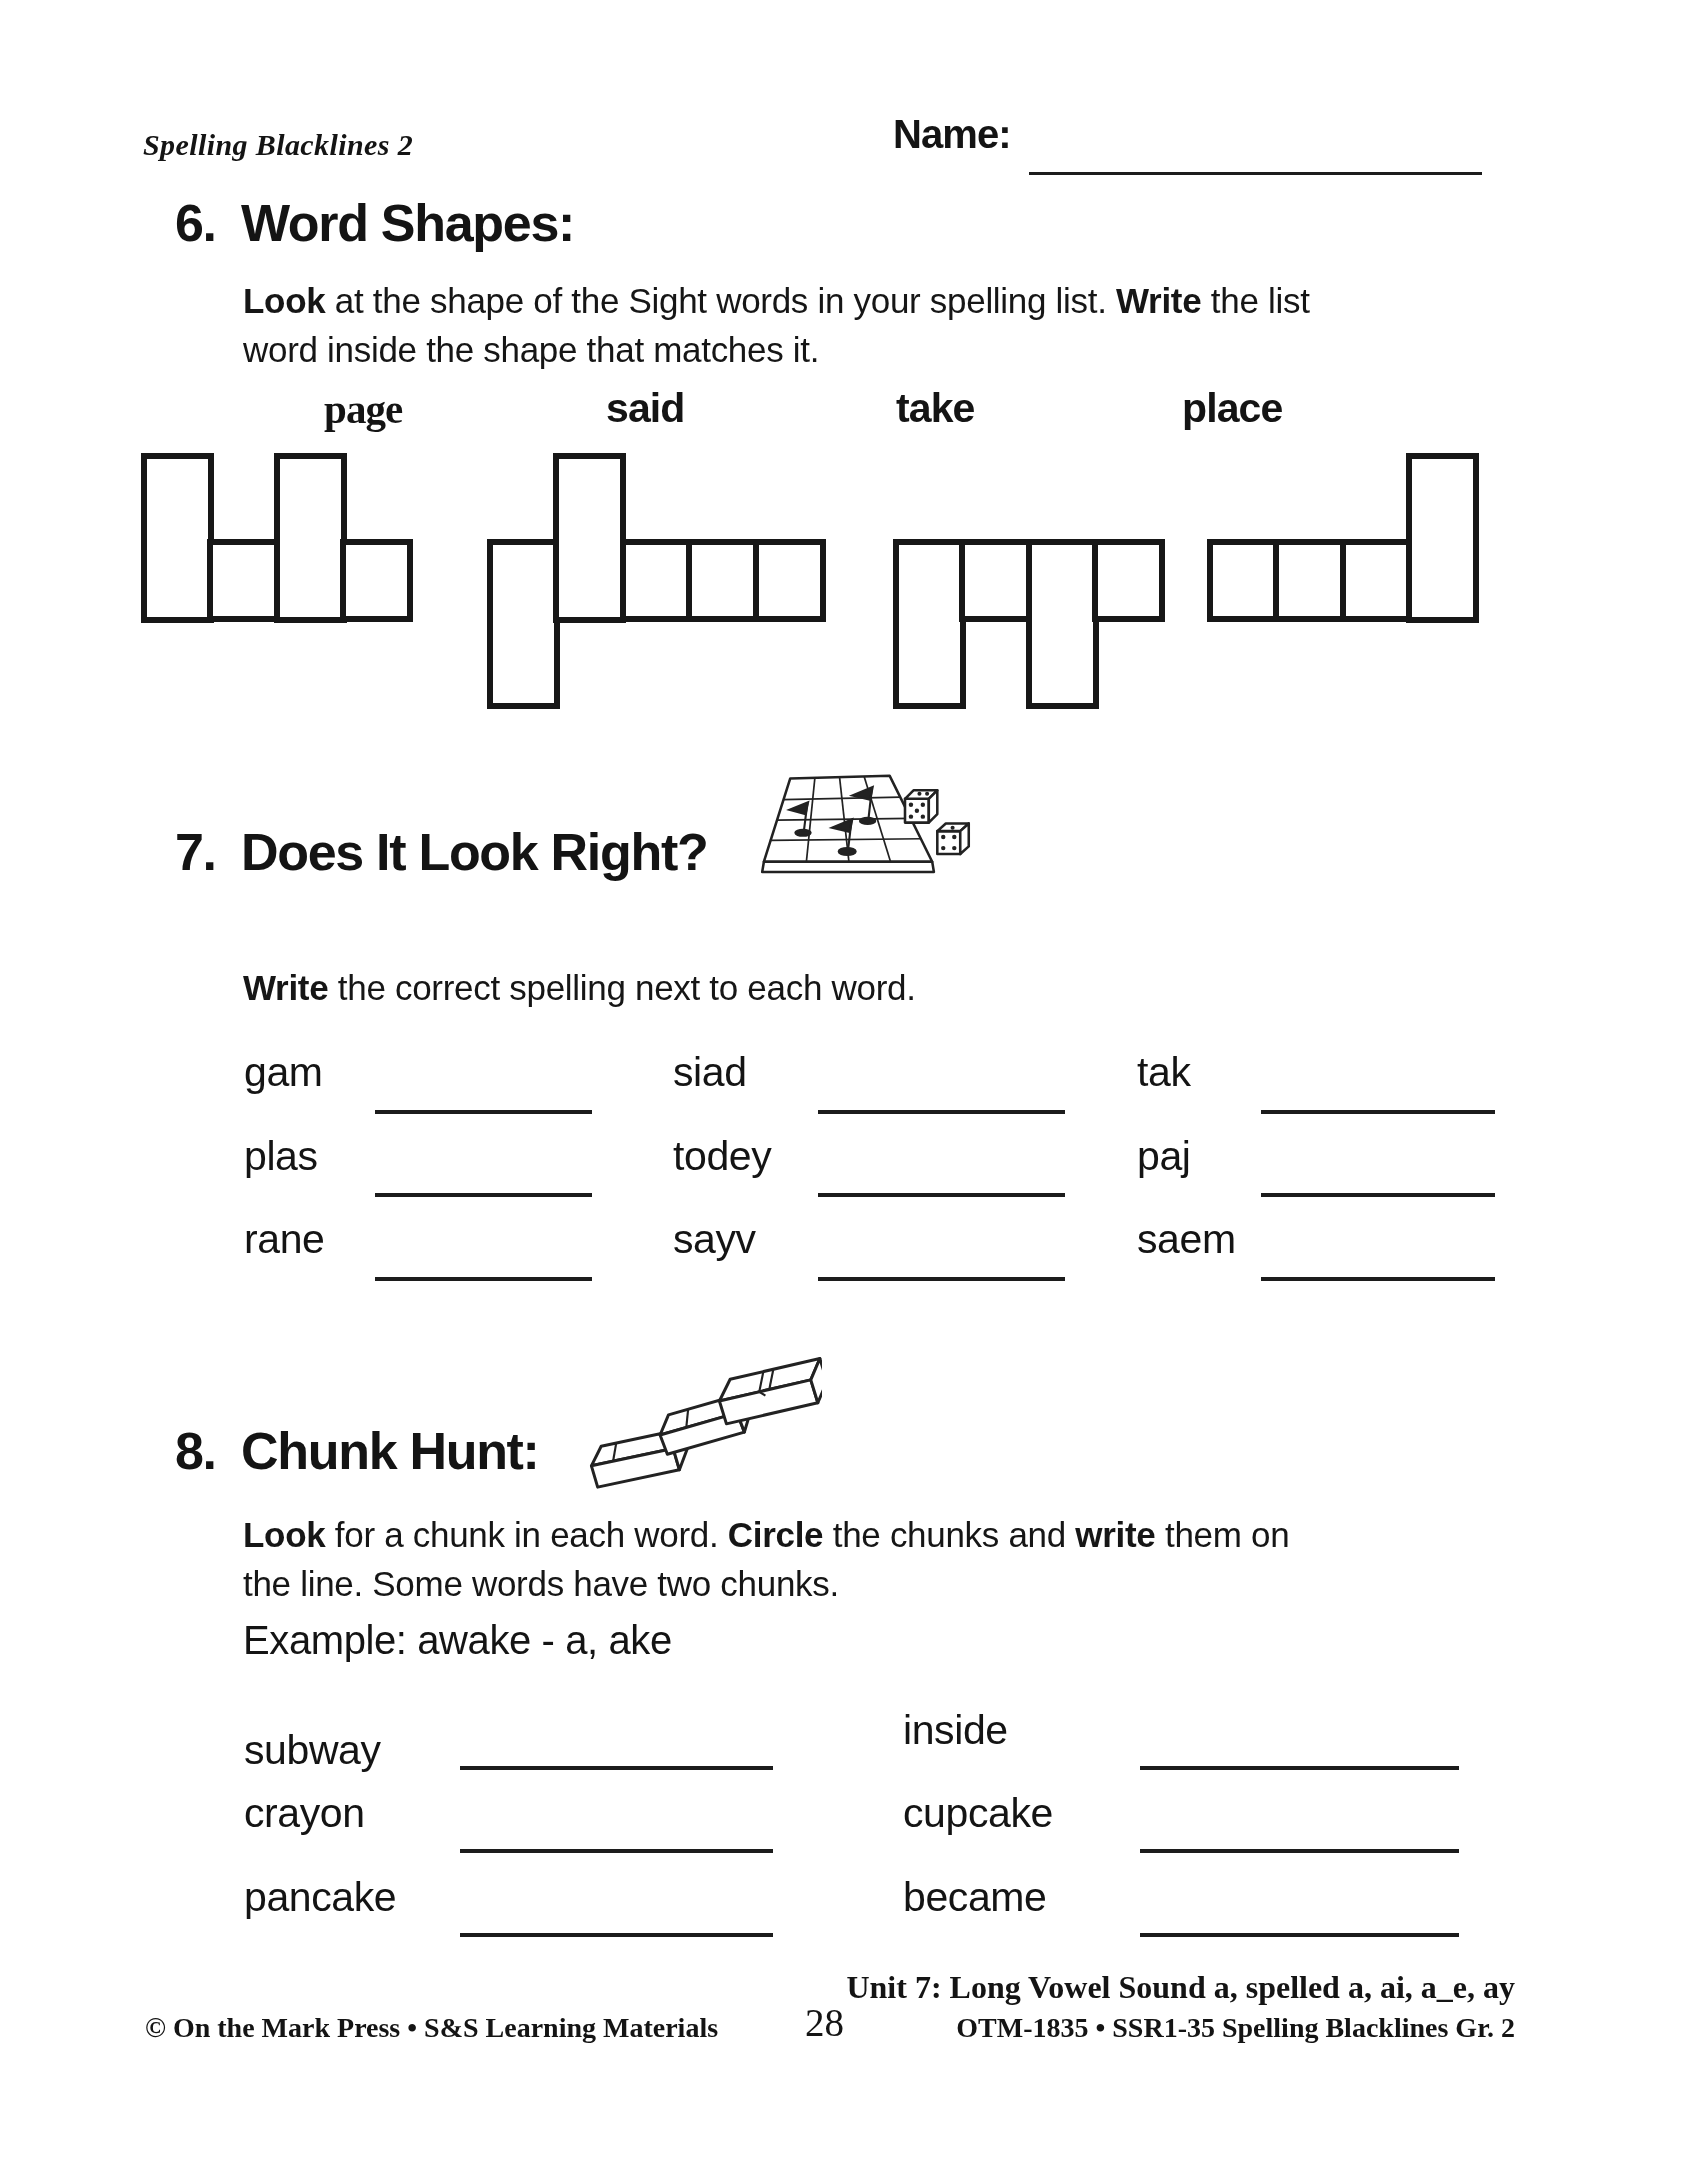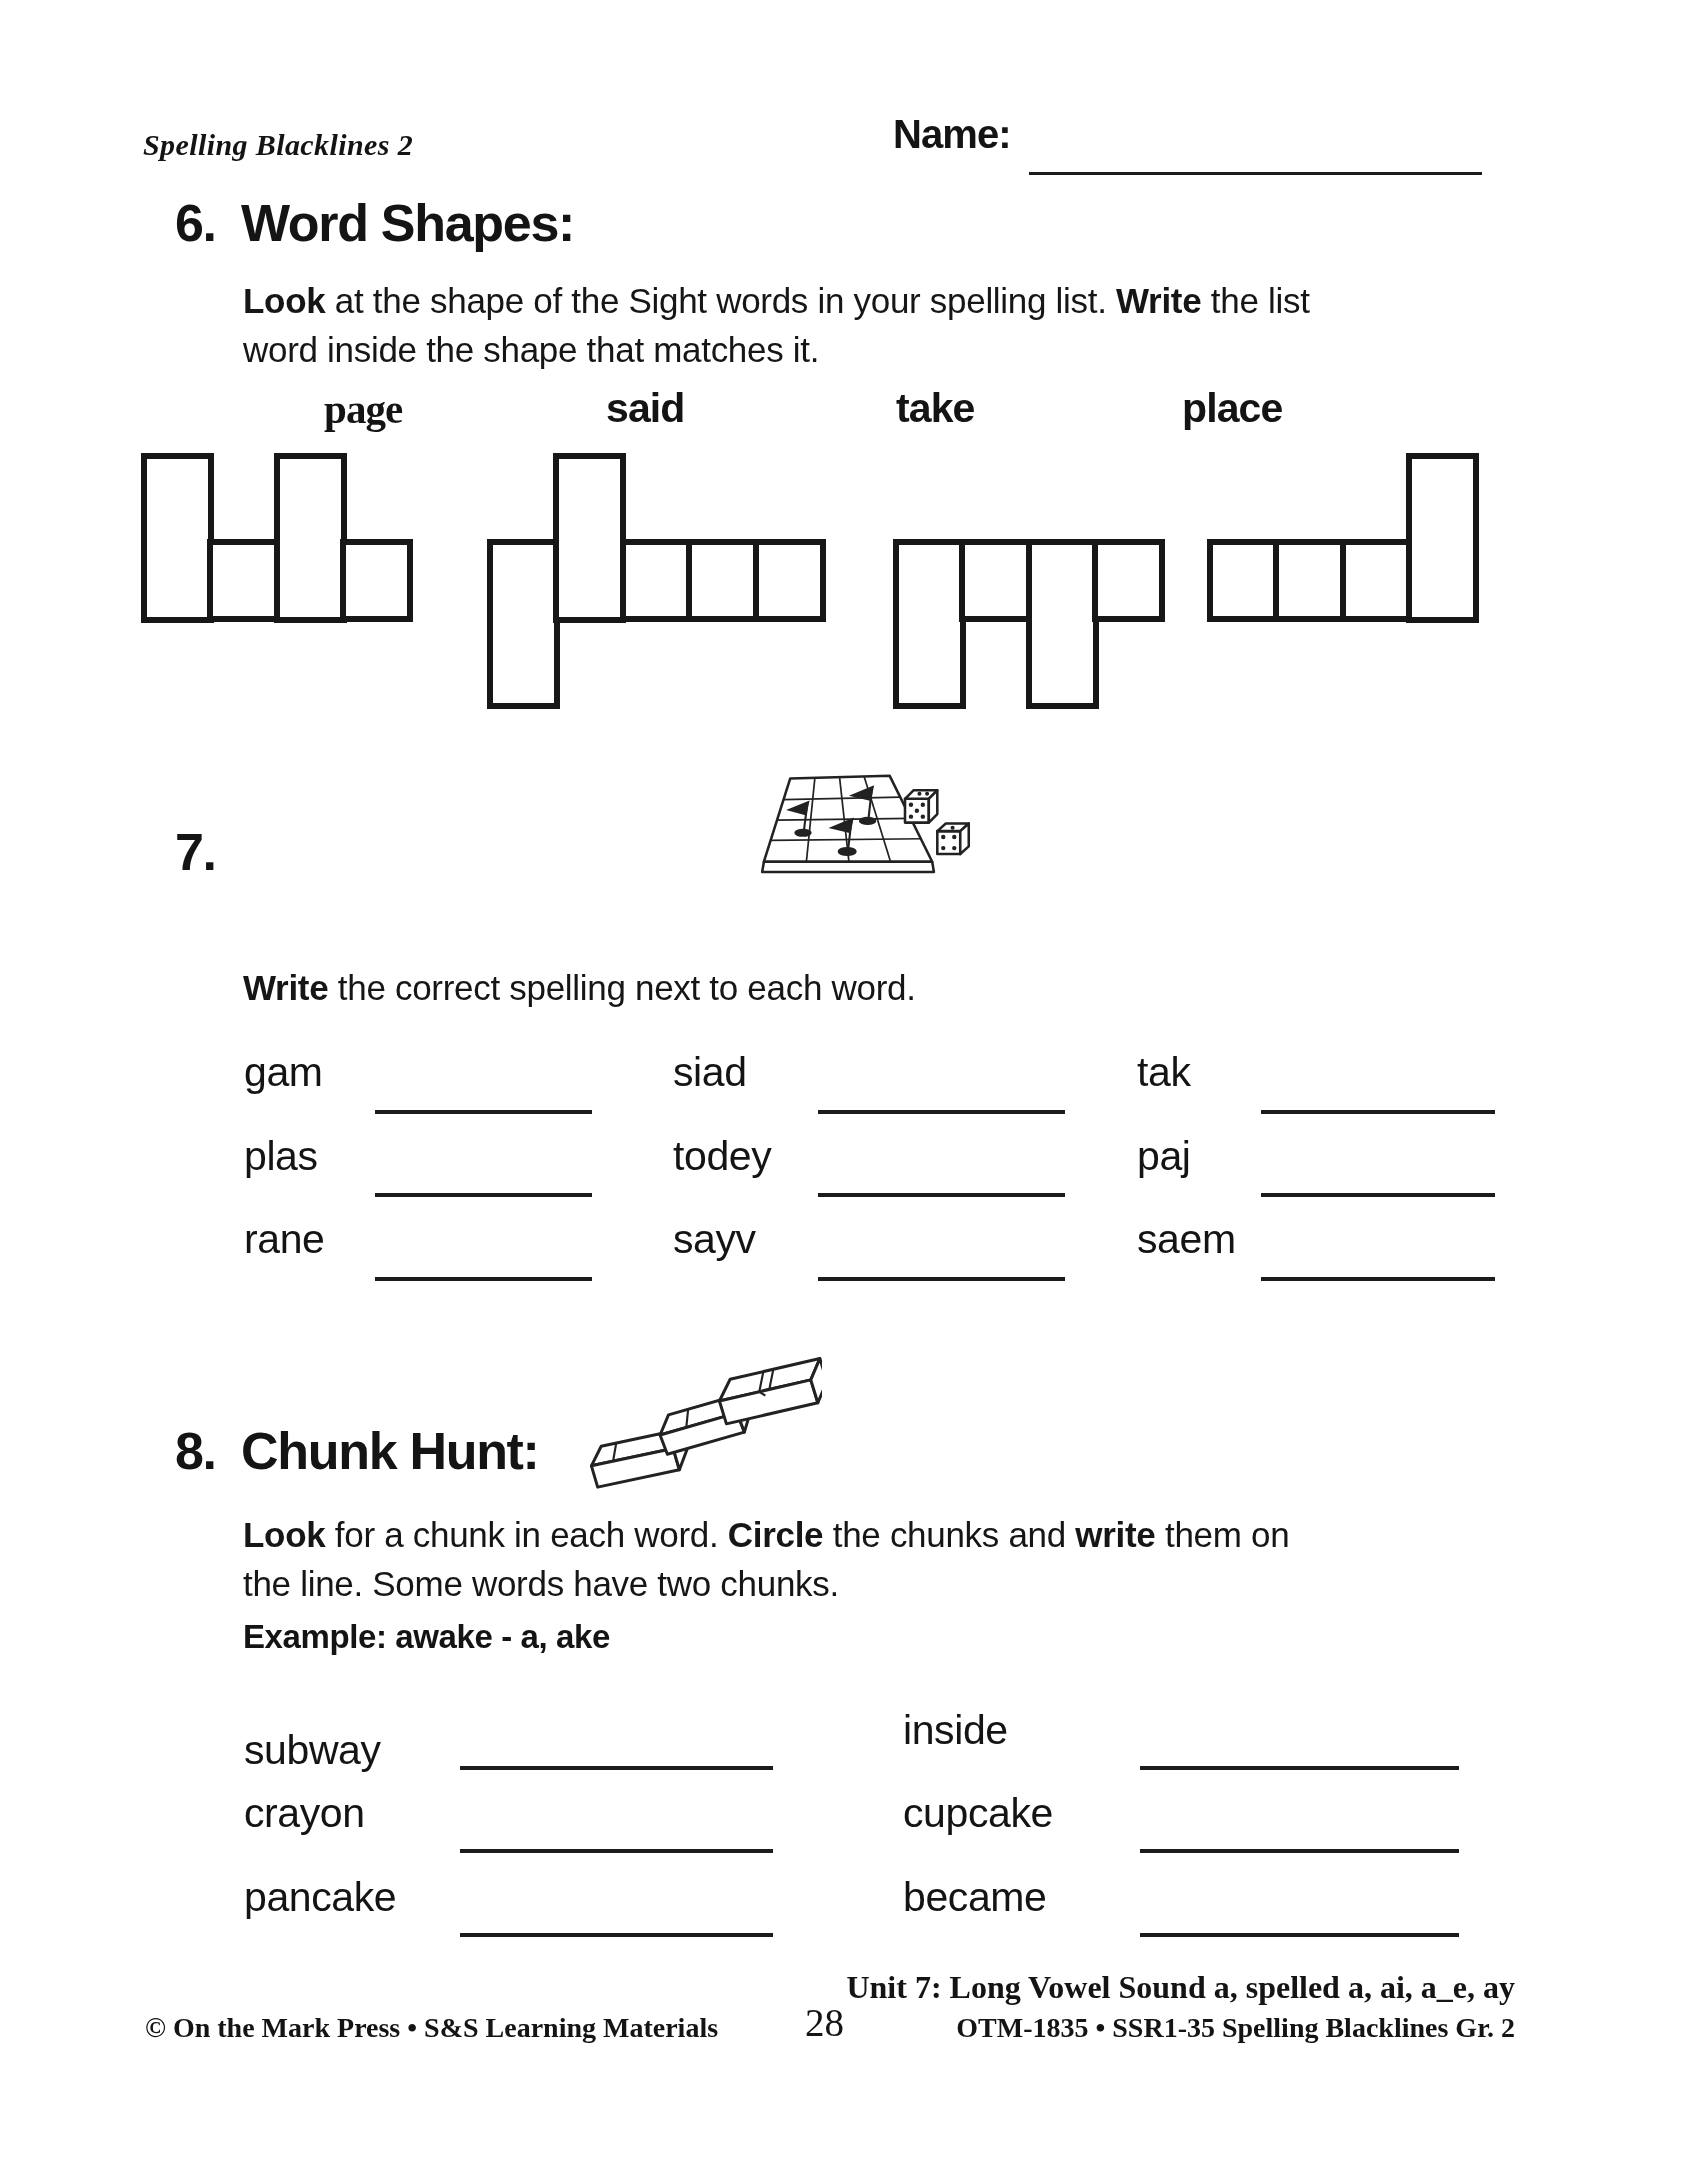--- a/index.html
+++ b/index.html
@@ -7,21 +7,21 @@
           font-family:"Liberation Sans",sans-serif;color:#141414;}
   .abs{position:absolute;}
   .serif{font-family:"Liberation Serif",serif;}
   .booklet{font-size:30px;font-weight:bold;font-style:italic;letter-spacing:0.4px;}
   .namelabel{font-size:40px;font-weight:bold;letter-spacing:-0.9px;}
   .hnum,.htitle{font-size:52px;font-weight:bold;letter-spacing:-1.3px;white-space:nowrap;}
   .body-line{font-size:35px;letter-spacing:-0.3px;white-space:nowrap;color:#161616;}
   .body-line span.b{font-weight:bold;}
   .wlabel{font-size:41px;font-weight:bold;letter-spacing:-0.9px;}
   .lword{font-size:41px;letter-spacing:-0.4px;white-space:nowrap;}
-  .example{font-size:33px;font-weight:bold;letter-spacing:-0.4px;white-space:nowrap;}
+  .example{font-size:40px;font-weight:normal;letter-spacing:-0.4px;white-space:nowrap;}
   .bline{height:0;border-bottom:4.3px solid #1c1c1c;}
   .nameline{height:0;border-bottom:3.4px solid #1c1c1c;}
   .shape{position:absolute;top:453px;height:264px;}
   .cell{position:absolute;box-sizing:border-box;width:73px;background:#fff;border:6.8px solid #171717;}
   .ftr-b{font-family:"Liberation Serif",serif;font-weight:bold;}
   svg{display:block;}
 </style>
 </head>
 <body>
 
@@ -62,20 +62,21 @@
       <div class="cell" style="left: 199px; top: 86px; height: 83px;"></div>
     </div>
   <div class="shape" style="left:1207px;">
       <div class="cell" style="left: 0px; top: 86px; height: 83px;"></div>
       <div class="cell" style="left: 66px; top: 86px; height: 83px;"></div>
       <div class="cell" style="left: 133px; top: 86px; height: 83px;"></div>
       <div class="cell" style="left: 199px; top: 0px; height: 170px;"></div>
     </div>
 
   <div class="abs hnum" style="left:175px;top:822px;">7.</div>
+  <div class="abs htitle" style="left:241px;top:822px;">Does It Look Right?</div>
 
   <div class="abs" style="left:743px;top:758px;">
     <svg width="239" height="153" viewBox="0 0 280 180">
       <g stroke="#222" stroke-width="3" fill="#fff" stroke-linejoin="round">
         <path d="M55 24 L172 21 L222 122 L24 122 Z"></path>
         <path d="M24 122 L222 122 L224 134 L22 134 Z"></path>
       </g>
       <g stroke="#222" stroke-width="2" fill="none">
         <path d="M47 49 L185 46"></path>
           <path d="M39 73 L197 71"></path>

